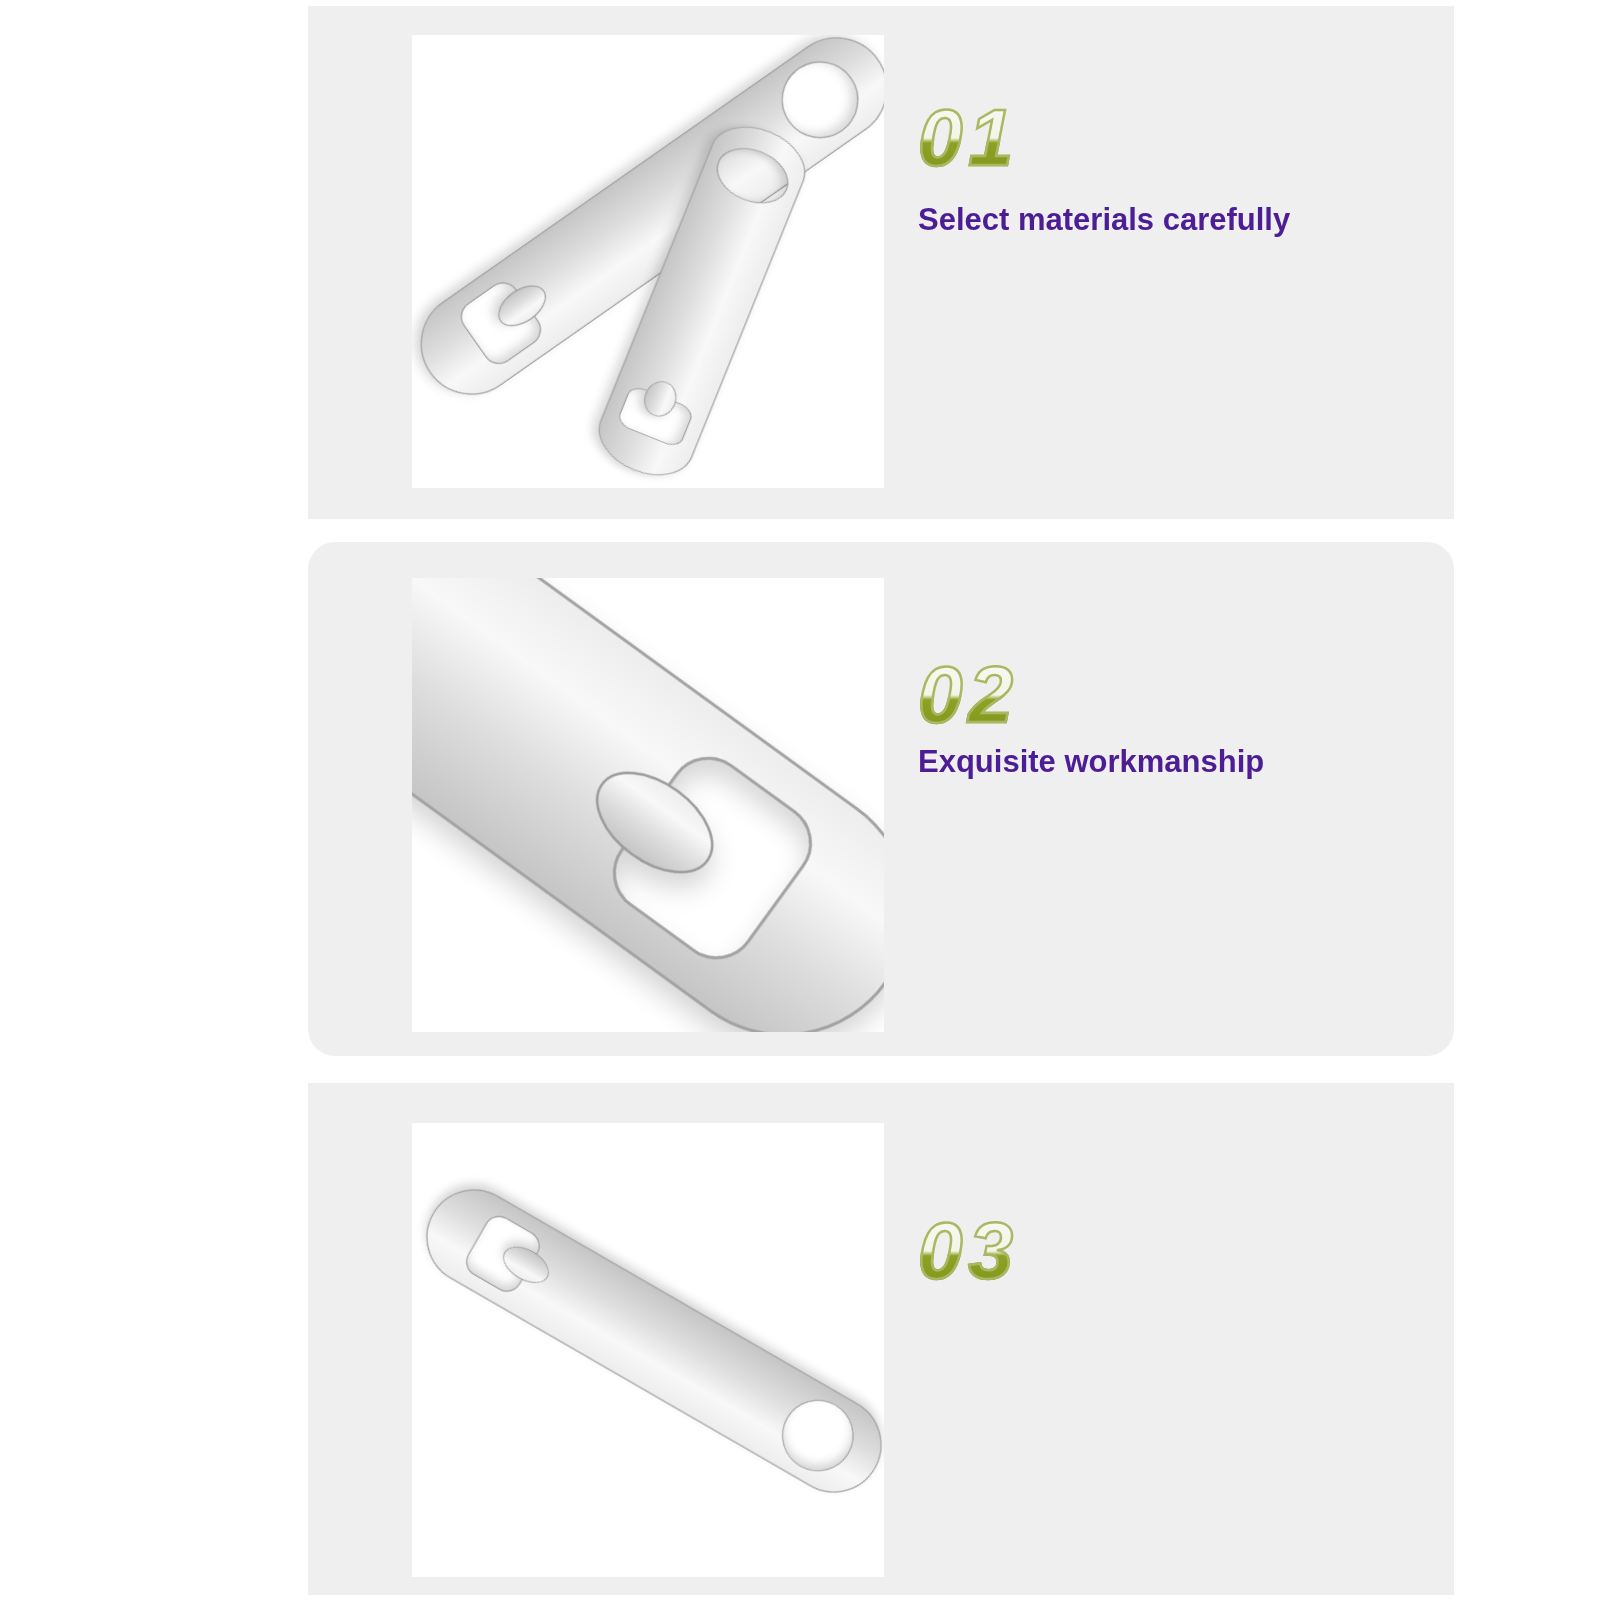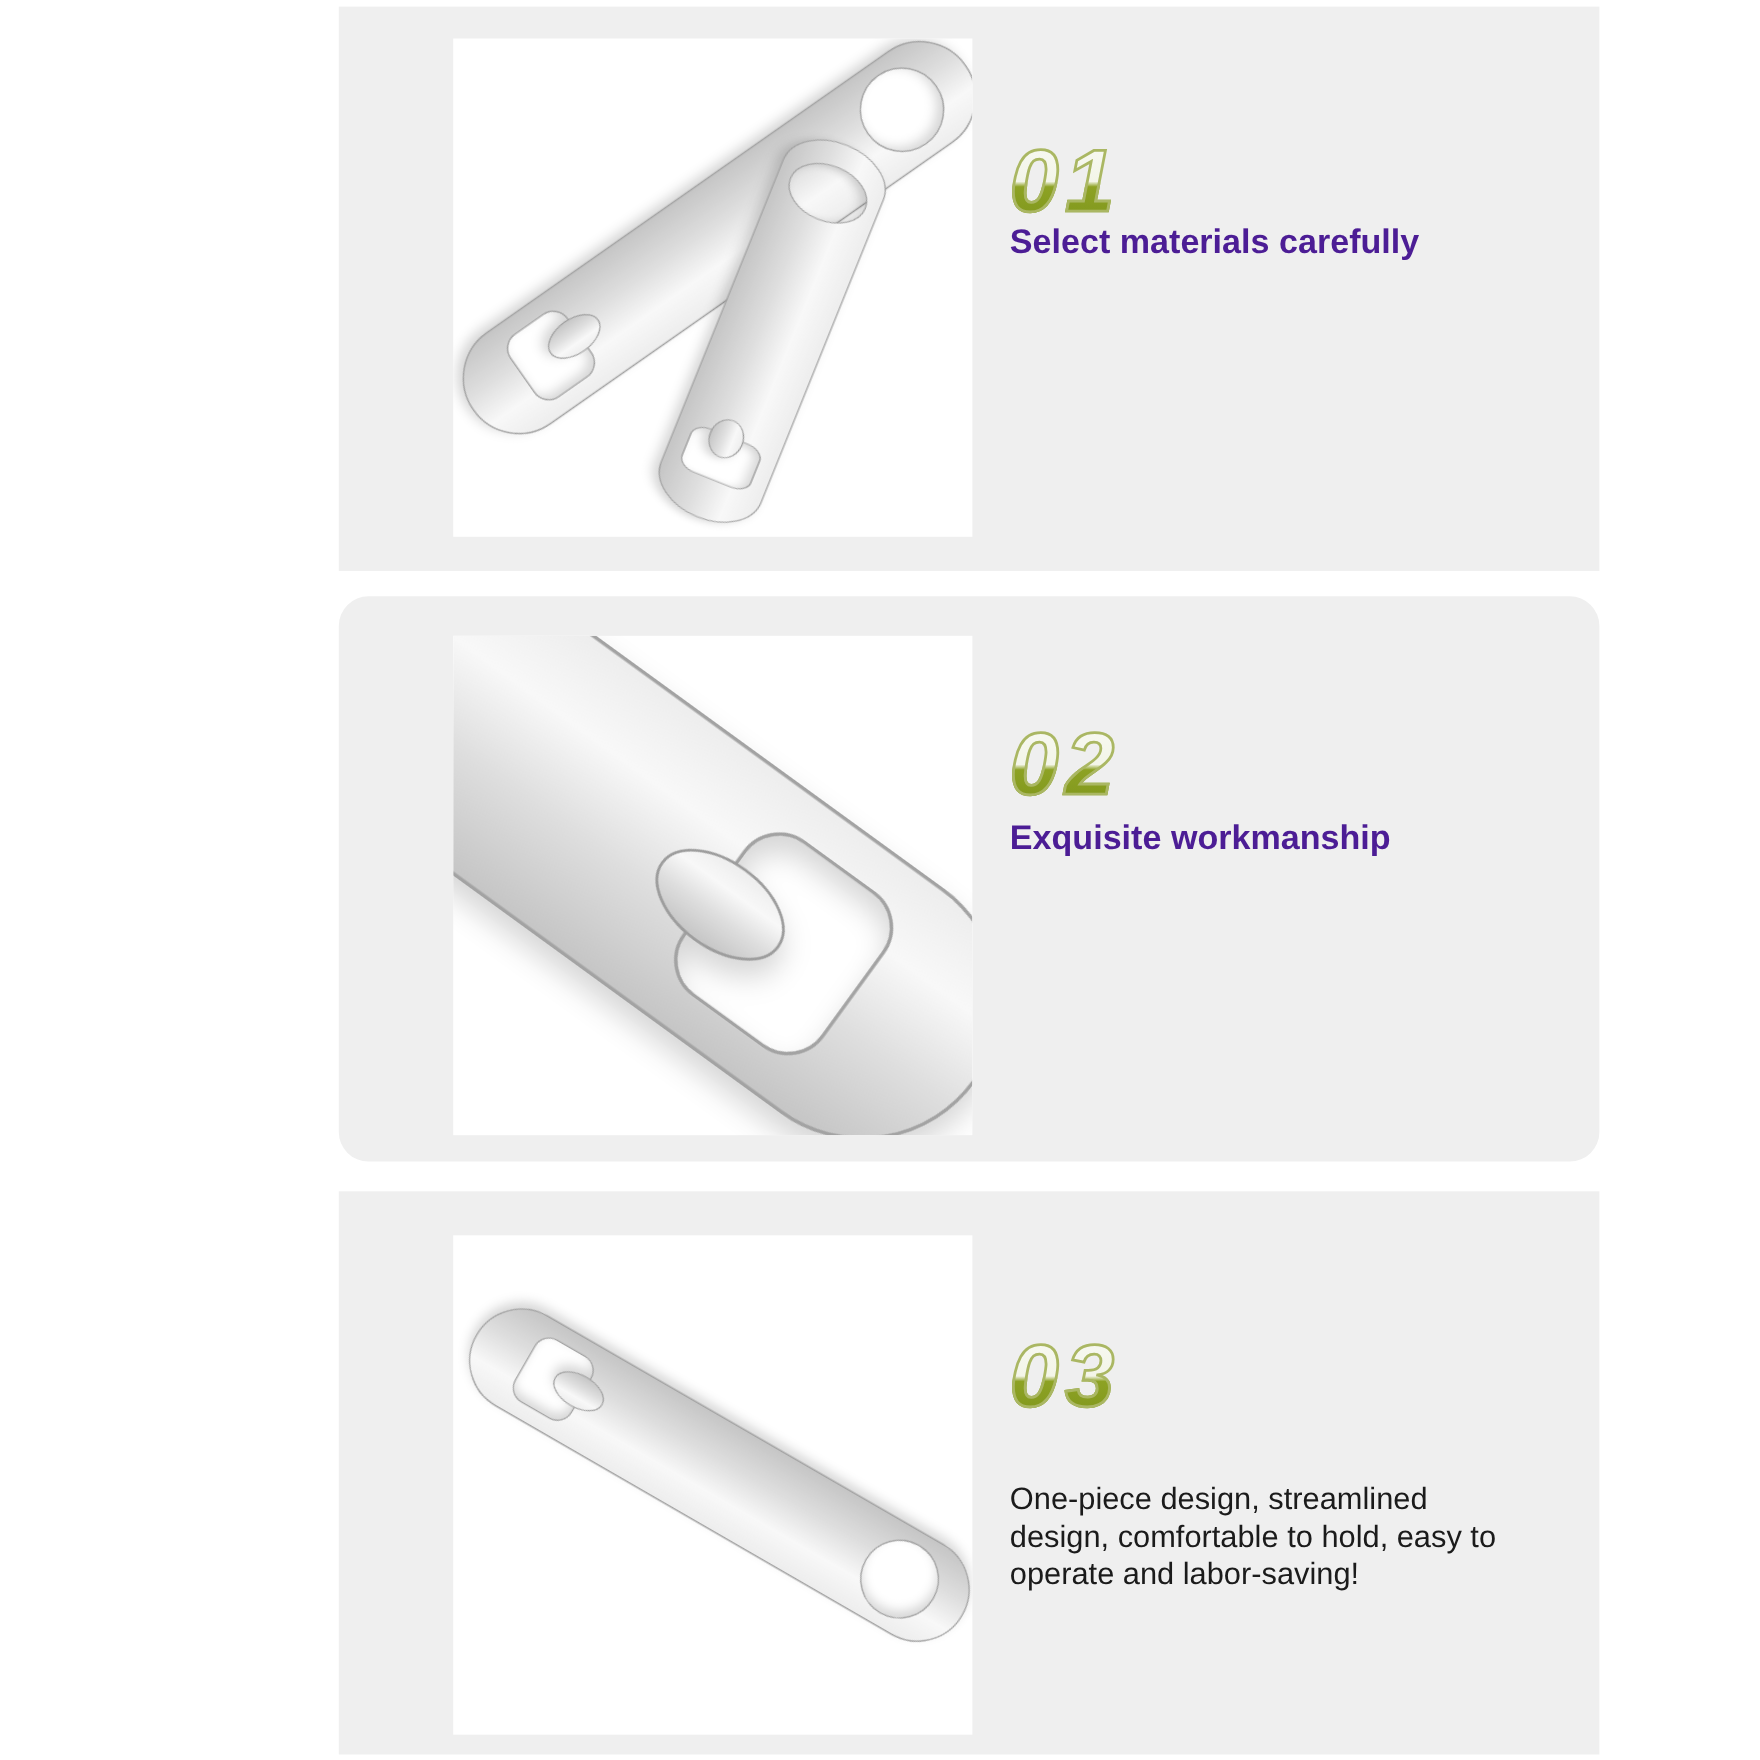--- a/index.html
+++ b/index.html
@@ -32,21 +32,21 @@
   .num{
     position:absolute;left:610px;
     font-size:80px;font-weight:bold;font-style:italic;
     letter-spacing:6px;line-height:1;
     color:#87991f;
     background:linear-gradient(180deg,#f8f9f3 0%,#f3f5e8 50%,#8da224 56%,#7f961c 100%);
     -webkit-background-clip:text;background-clip:text;
     -webkit-text-fill-color:transparent;
     -webkit-text-stroke:2.5px #aab763;
   }
-  #section-1 .num{top:119px;text-align:right;}
+  #section-1 .num{top:92px;text-align:right;}
   #section-2 .num{top:113px;}
   #section-3 .num{top:116px;margin-top:12px;}
 
   .heading{
     position:absolute;left:610px;width:536px;
     font-size:31px;font-weight:bold;line-height:1.15;
     color:#4c1d95;
   }
   #section-1 .heading{top:196px;}
   #section-2 .heading{top:202px;}
@@ -108,18 +108,15 @@
     <div class="heading">Exquisite workmanship</div>
   </div>
 
   <div class="panel" id="section-3">
     <div class="imgbox">
       <svg class="photo-svg" viewBox="0 0 472 454" width="472" height="454" role="img" aria-label="single flat bottle opener with ring hole">
         <use href="#opener" class="opener-shadow" transform="translate(242 218) rotate(210) scale(0.98)"></use>
       </svg>
     </div>
     <div class="num">03</div>
-    <div class="body-text">One-piece design, streamlined
-design, comfortable to hold, easy to
-operate and labor-saving!</div>
   </div>
 
 </div>
 
 </body></html>

